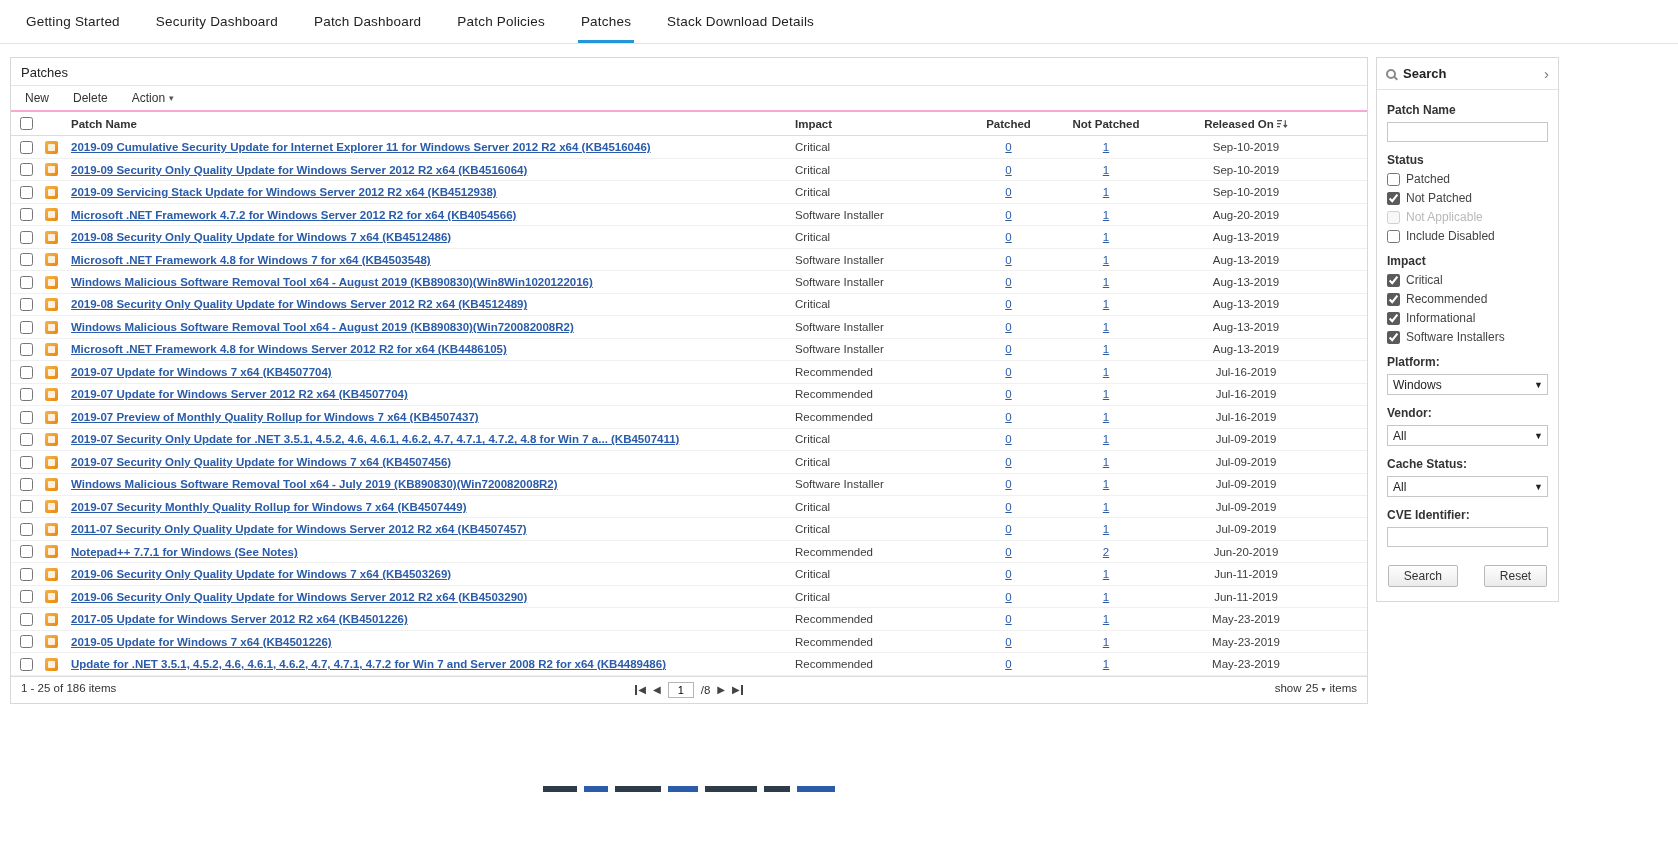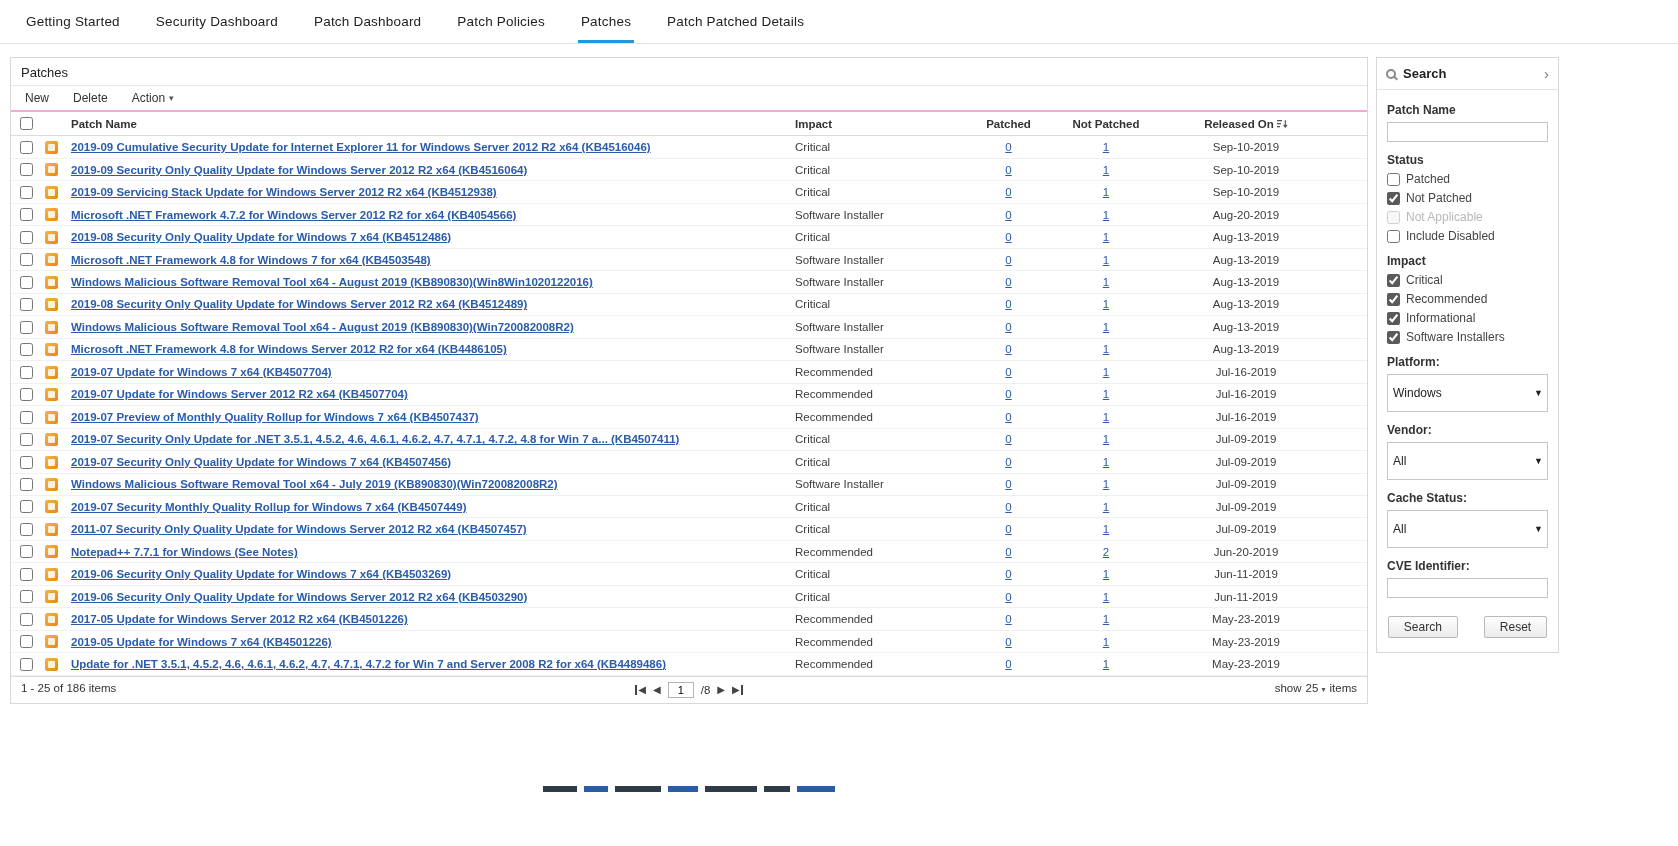--- a/index.html
+++ b/index.html
@@ -50,39 +50,39 @@
   .sb-header{display:flex;align-items:center;gap:7px;padding:8px 9px;border-bottom:1px solid #e3e3e3;}
   .sb-title{font-weight:bold;font-size:13px;color:#222;}
   .sb-chevron{margin-left:auto;color:#777;font-size:15px;cursor:pointer;line-height:1;}
   .magnifier{width:10px;height:10px;border:2px solid #8a8a8a;border-radius:50%;position:relative;display:inline-block;}
   .magnifier::after{content:"";position:absolute;width:5px;height:2px;background:#8a8a8a;transform:rotate(45deg);right:-4px;bottom:-2px;}
   .sb-body{padding:2px 10px 14px;}
   .sb-label{font-size:12px;font-weight:bold;color:#333;margin:11px 0 5px;}
   .sb-input{width:100%;height:20px;border:1px solid #c6c6c6;font-size:12px;padding:0 4px;font-family:inherit;}
   .check-row{display:flex;align-items:center;gap:6px;font-size:12px;color:#444;margin:5px 0;cursor:pointer;}
   .check-row.disabled span{color:#b8b8b8;}
-  .selectbox{position:relative;border:1px solid #c6c6c6;height:38px;display:flex;align-items:center;padding:0 18px 0 5px;font-size:12px;cursor:pointer;background:#fff;color:#222;}
+  .selectbox{position:relative;border:1px solid #c6c6c6;height:21px;display:flex;align-items:center;padding:0 18px 0 5px;font-size:12px;cursor:pointer;background:#fff;color:#222;}
   .sel-caret{position:absolute;right:4px;top:50%;transform:translateY(-50%);font-size:9px;color:#222;}
   .sb-buttons{display:flex;justify-content:center;gap:26px;margin-top:18px;}
   .sb-btn{font-size:12px;padding:3px 15px;border:1px solid #b9b9b9;border-radius:2px;background:linear-gradient(#fefefe,#ebebeb);cursor:pointer;color:#333;font-family:inherit;}
   
   .partial-footer{position:absolute;top:786px;left:10px;width:1358px;display:flex;justify-content:center;gap:7px;}
   .pf-seg{height:6px;background:#2e3b49;}
   .pf-seg.blue{background:var(--link-blue);}
 </style>
 </head>
 <body>
 
 <div class="topnav">
     <div class="tab">Getting Started</div>
     <div class="tab">Security Dashboard</div>
     <div class="tab">Patch Dashboard</div>
     <div class="tab">Patch Policies</div>
     <div class="tab active">Patches</div>
-    <div class="tab">Patch Patched Details</div>
+    <div class="tab">Stack Download Details</div>
   </div>
 
 <div class="content">
 
   <div class="panel">
     <div class="panel-title">Patches</div>
 
     <div class="toolbar">
       <span class="tbtn">New</span>
       <span class="tbtn">Delete</span>

